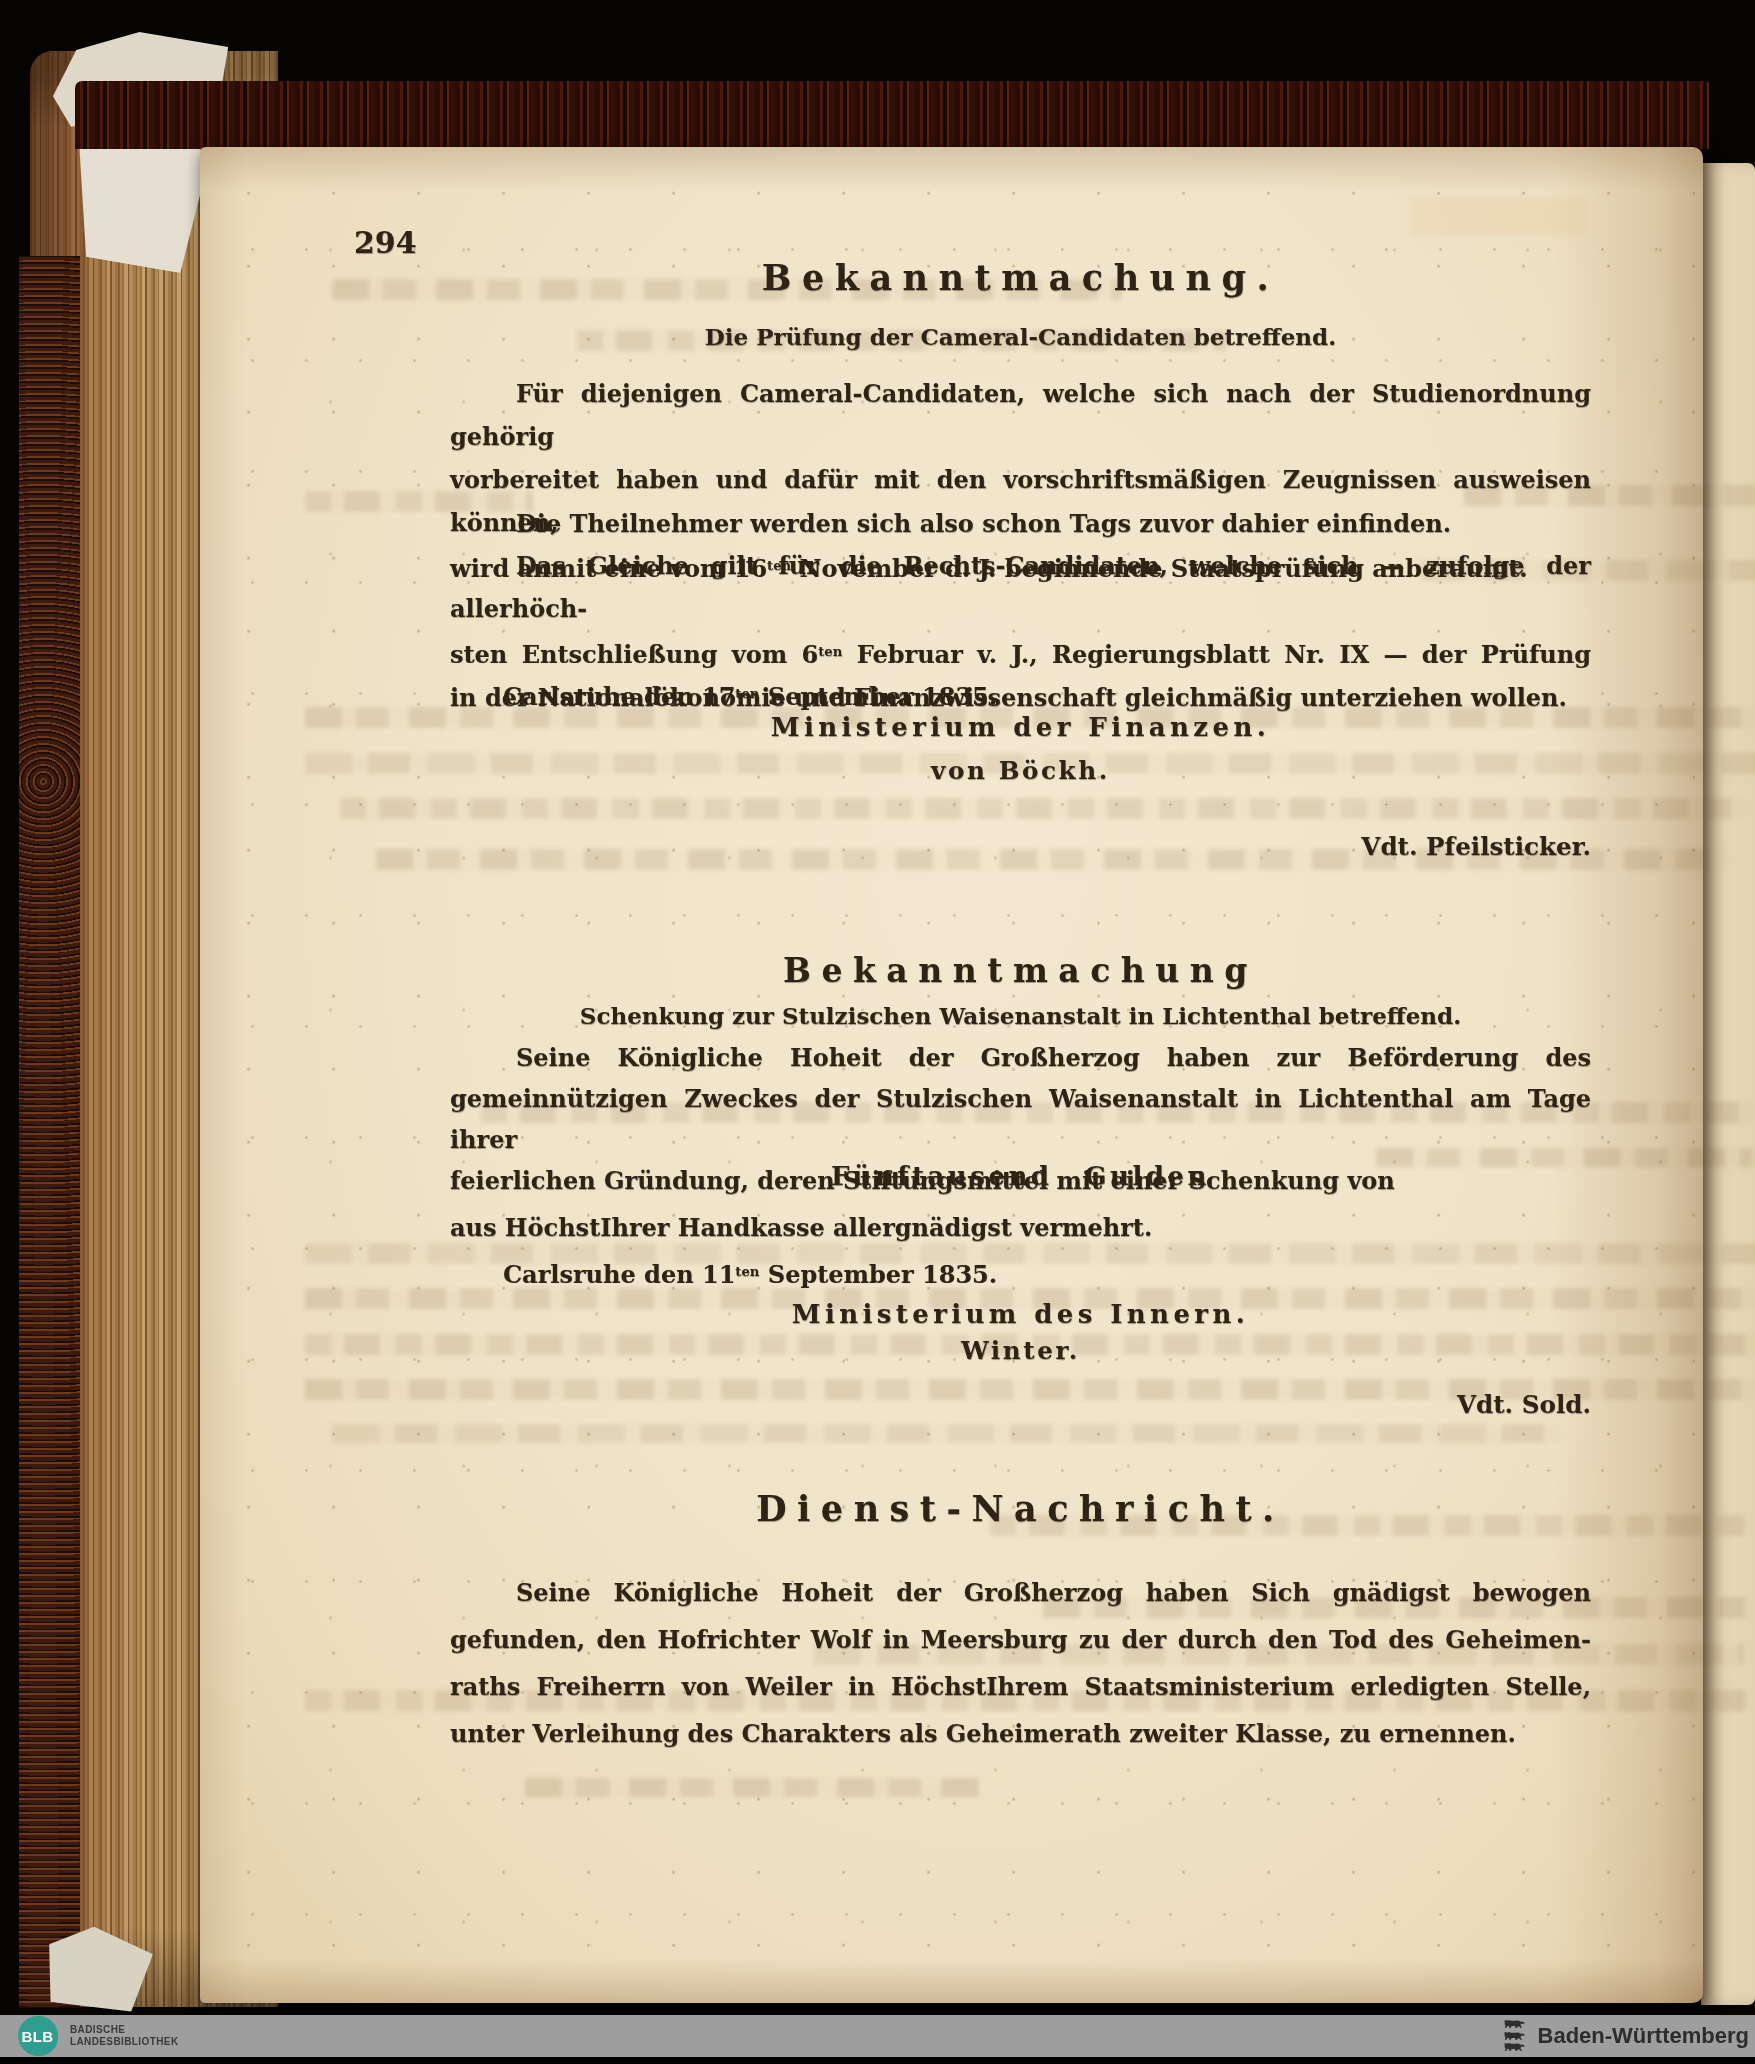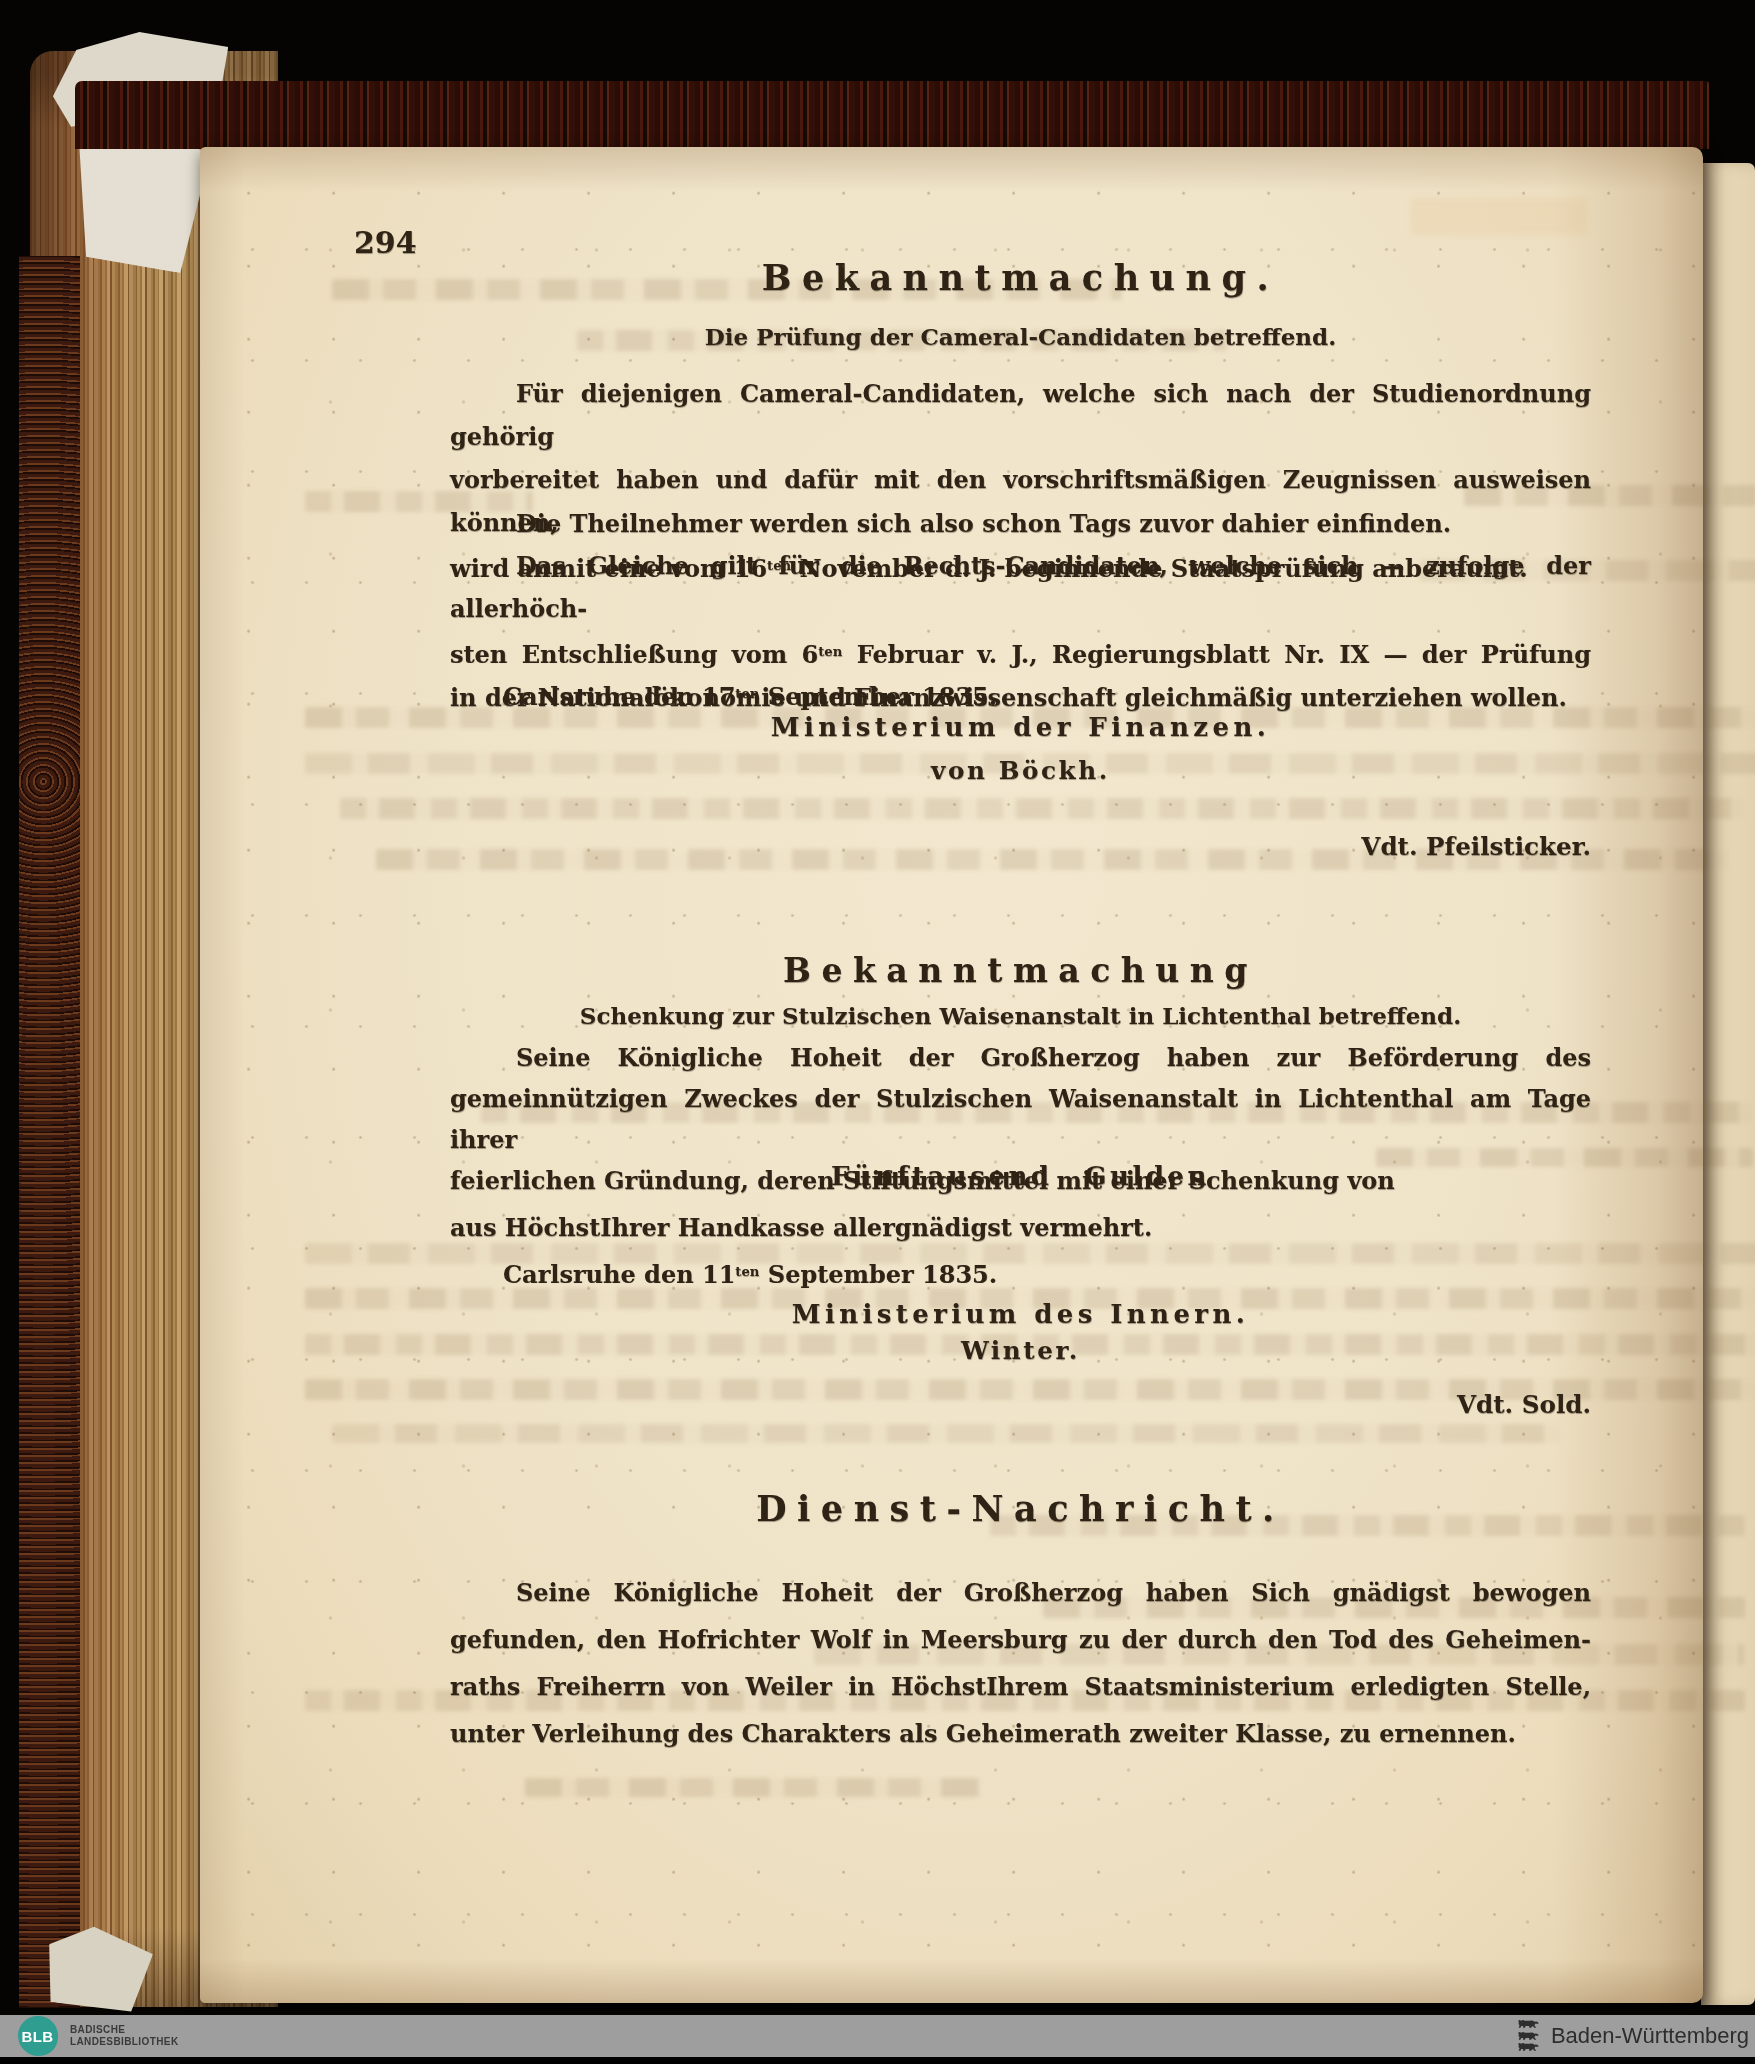--- a/index.html
+++ b/index.html
@@ -90,21 +90,21 @@
   .bar{position:absolute;left:0;top:2015px;width:1756px;height:42px;background:#9e9e9e;
     display:flex;align-items:center;justify-content:space-between;
     font-family:"Liberation Sans",sans-serif;}
   .bar-left{display:flex;align-items:center;gap:12.3px;padding-left:17.6px;}
   .blb-logo{width:40px;height:40px;border-radius:50% 50% 48% 52%;background:#2f9e91;
     display:flex;align-items:center;justify-content:center;
     color:#fff;font:700 15px/1 "Liberation Sans",sans-serif;letter-spacing:0.4px;}
   .blb-name{color:#3a3a3a;font-weight:700;font-size:10px;line-height:1.25;letter-spacing:0.4px;}
   .bar-right{display:flex;align-items:center;gap:10.5px;padding-right:7px;}
   .lions{display:flex;flex-direction:column;gap:0.9px;}
-  .state{color:#2d2d2d;font-weight:400;font-size:22px;}
+  .state{color:#2d2d2d;font-weight:700;font-size:22px;}
 </style>
 </head>
 <body>
 
 <div class="stage">
   <div class="fore-edge"></div>
   <div class="cover-marble"></div>
   <div class="scrap s1"></div>
   <div class="scrap s2"></div>
   <div class="scrap s3"></div>

